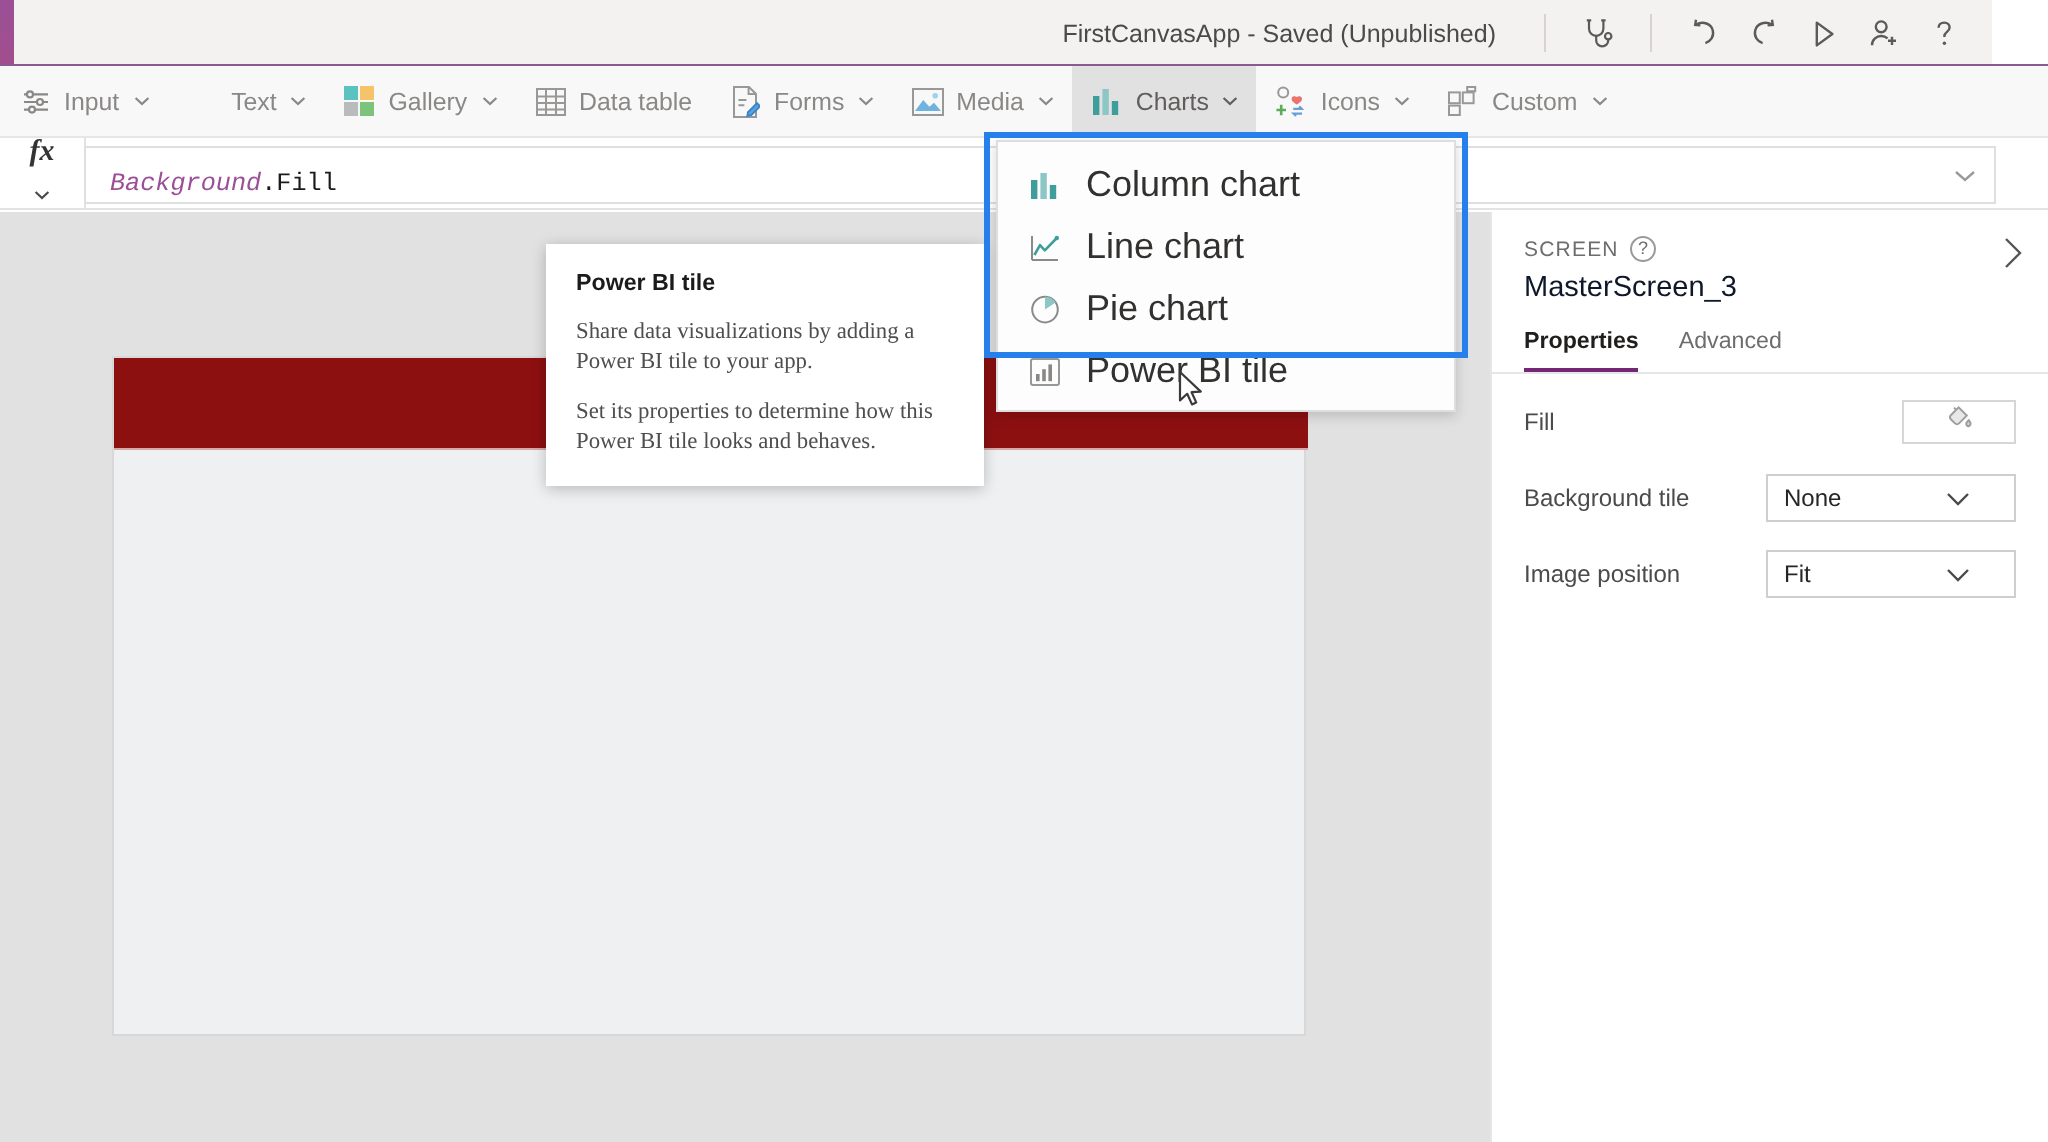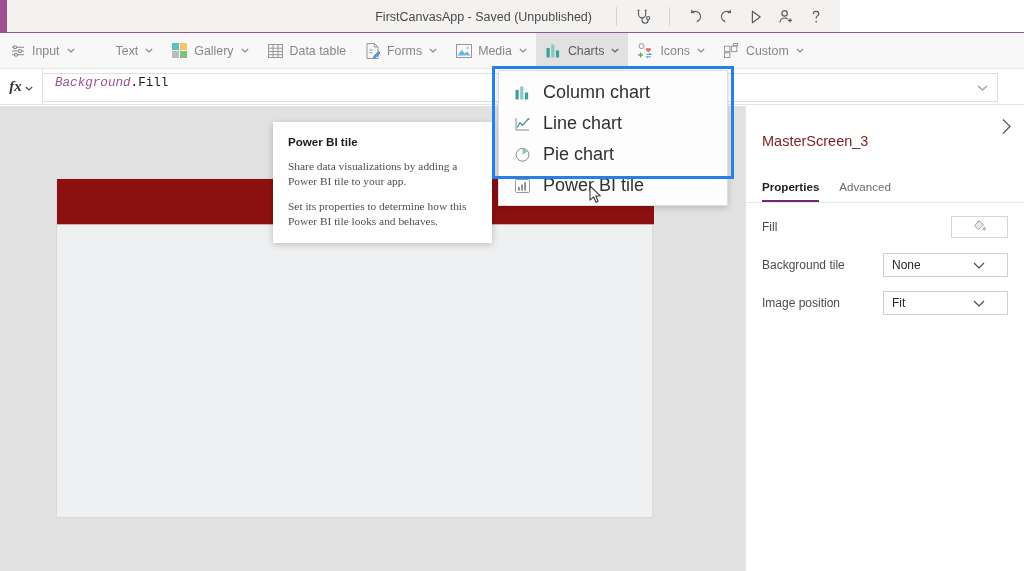--- a/index.html
+++ b/index.html
@@ -6,21 +6,21 @@
   html, body {
     width: 1024px; height: 571px;
     font-family: "Liberation Sans", sans-serif;
     background: #ffffff;
     overflow: hidden;
   }
   #app { position: relative; width: 1024px; height: 571px; }
 
   
   .titlebar {
-    position: absolute; top: 0; left: 0; width: 840px; height: 33px;
+    position: absolute; top: 0; left: 0; width: 996px; height: 33px;
     background: #f3f2f1;
     display: flex; align-items: center; justify-content: flex-end;
   }
   .tb-accent {
     position: absolute; top: 0; left: 0; width: 7px; height: 33px;
     background: #a4373a;
     background: linear-gradient(180deg,#9b4f96 0%, #a24e8e 100%);
   }
   .tb-underline {
     position: absolute; top: 32px; left: 0; width: 1024px; height: 1px;
@@ -60,32 +60,32 @@
 
   
   .fxbar {
     position: absolute; top: 69px; left: 0; width: 1024px; height: 36px;
     background: #ffffff; display: flex; align-items: center;
     border-bottom: 1px solid #e3e3e3;
   }
   .fx-btn {
     width: 42px; height: 35px; display: flex; align-items: center;
     justify-content: center; gap: 3px; color: #333; font-size: 15px;
-    font-family: "Liberation Serif", serif; font-style: italic; font-weight: 600;
+    font-family: "Liberation Serif", serif; font-style: italic; font-weight: 600; flex-direction: column;
   }
   .fx-divider { width: 1px; height: 36px; background: #e3e3e3; }
   .fx-input {
     flex: 1; height: 36px; display: flex; align-items: center;
     padding-left: 12px; font-family: "Liberation Mono", monospace;
     font-size: 12.6px; color: #1a1a1a;
   }
   .fx-ident { color: #9b4f96; font-style: italic; }
   .fx-wrap {
     position:absolute; top:73px; left:42px; width:956px; height:29px;
-    border:1px solid #dfdfdf; background:#fff; display:flex; align-items:flex-end;
+    border:1px solid #dfdfdf; background:#fff; display:flex; align-items:flex-start;
   }
   .fx-dd {
     width: 30px; height: 27px; display:flex; align-items:center;
     justify-content:center; color:#9a9a9a; margin-left:auto;
   }
 
   
   .workarea {
     position: absolute; top: 106px; left: 0; width: 745px; height: 465px;
     background: #e1e1e1;
@@ -116,23 +116,23 @@
     font-size: 10.5px; color: #6d6d6d; letter-spacing: .6px;
   }
   .rp-help {
     width: 13px; height: 13px; border: 1px solid #9a9a9a; border-radius: 50%;
     font-size: 9px; color: #6d6d6d; display: flex; align-items: center;
     justify-content: center; line-height: 1;
   }
   .rp-collapse {
     position: absolute; right: 12px; top: 12px; color: #555; font-size: 13px;
   }
-  .rp-name { font-size: 14.5px; color: #7f1d1d; margin-top: 15px; }
+  .rp-name { font-size: 14.5px; color: #0f172a; margin-top: 5px; }
   .rp-tabs {
-    display: flex; gap: 20px; padding: 0 16px; margin-top: 31px;
+    display: flex; gap: 20px; padding: 0 16px; margin-top: 12px;
     border-bottom: 1px solid #e6e6e6;
   }
   .rp-tab {
     font-size: 11.6px; color: #6d6d6d; padding-bottom: 7px;
     border-bottom: 2px solid transparent;
   }
   .rp-tab.sel { color: #201f1e; font-weight: bold; border-bottom-color: #742774; }
   .rp-rows { padding: 10px 16px 0 16px; }
   .rp-row {
     display: flex; align-items: center; height: 28px; margin-bottom: 10px;
@@ -412,20 +412,24 @@
   <div class="workarea">
     <div class="canvas-outer">
       <div class="canvas-title">
         <span>Title</span>
       </div>
     </div>
   </div>
 
   <div class="rightpanel">
     <div class="rp-head">
+      <div class="rp-kicker">
+        <span>SCREEN</span>
+        <span class="rp-help">?</span>
+      </div>
       <div class="rp-name">MasterScreen_3</div>
     </div>
 
     <div class="rp-collapse">
       <svg width="11" height="17" viewBox="0 0 11 17" fill="none" stroke="#555" stroke-width="1.2">
           <path d="M2 1.5 9 8.5 2 15.5"></path>
         </svg>
     </div>
 
     <div class="rp-tabs">

